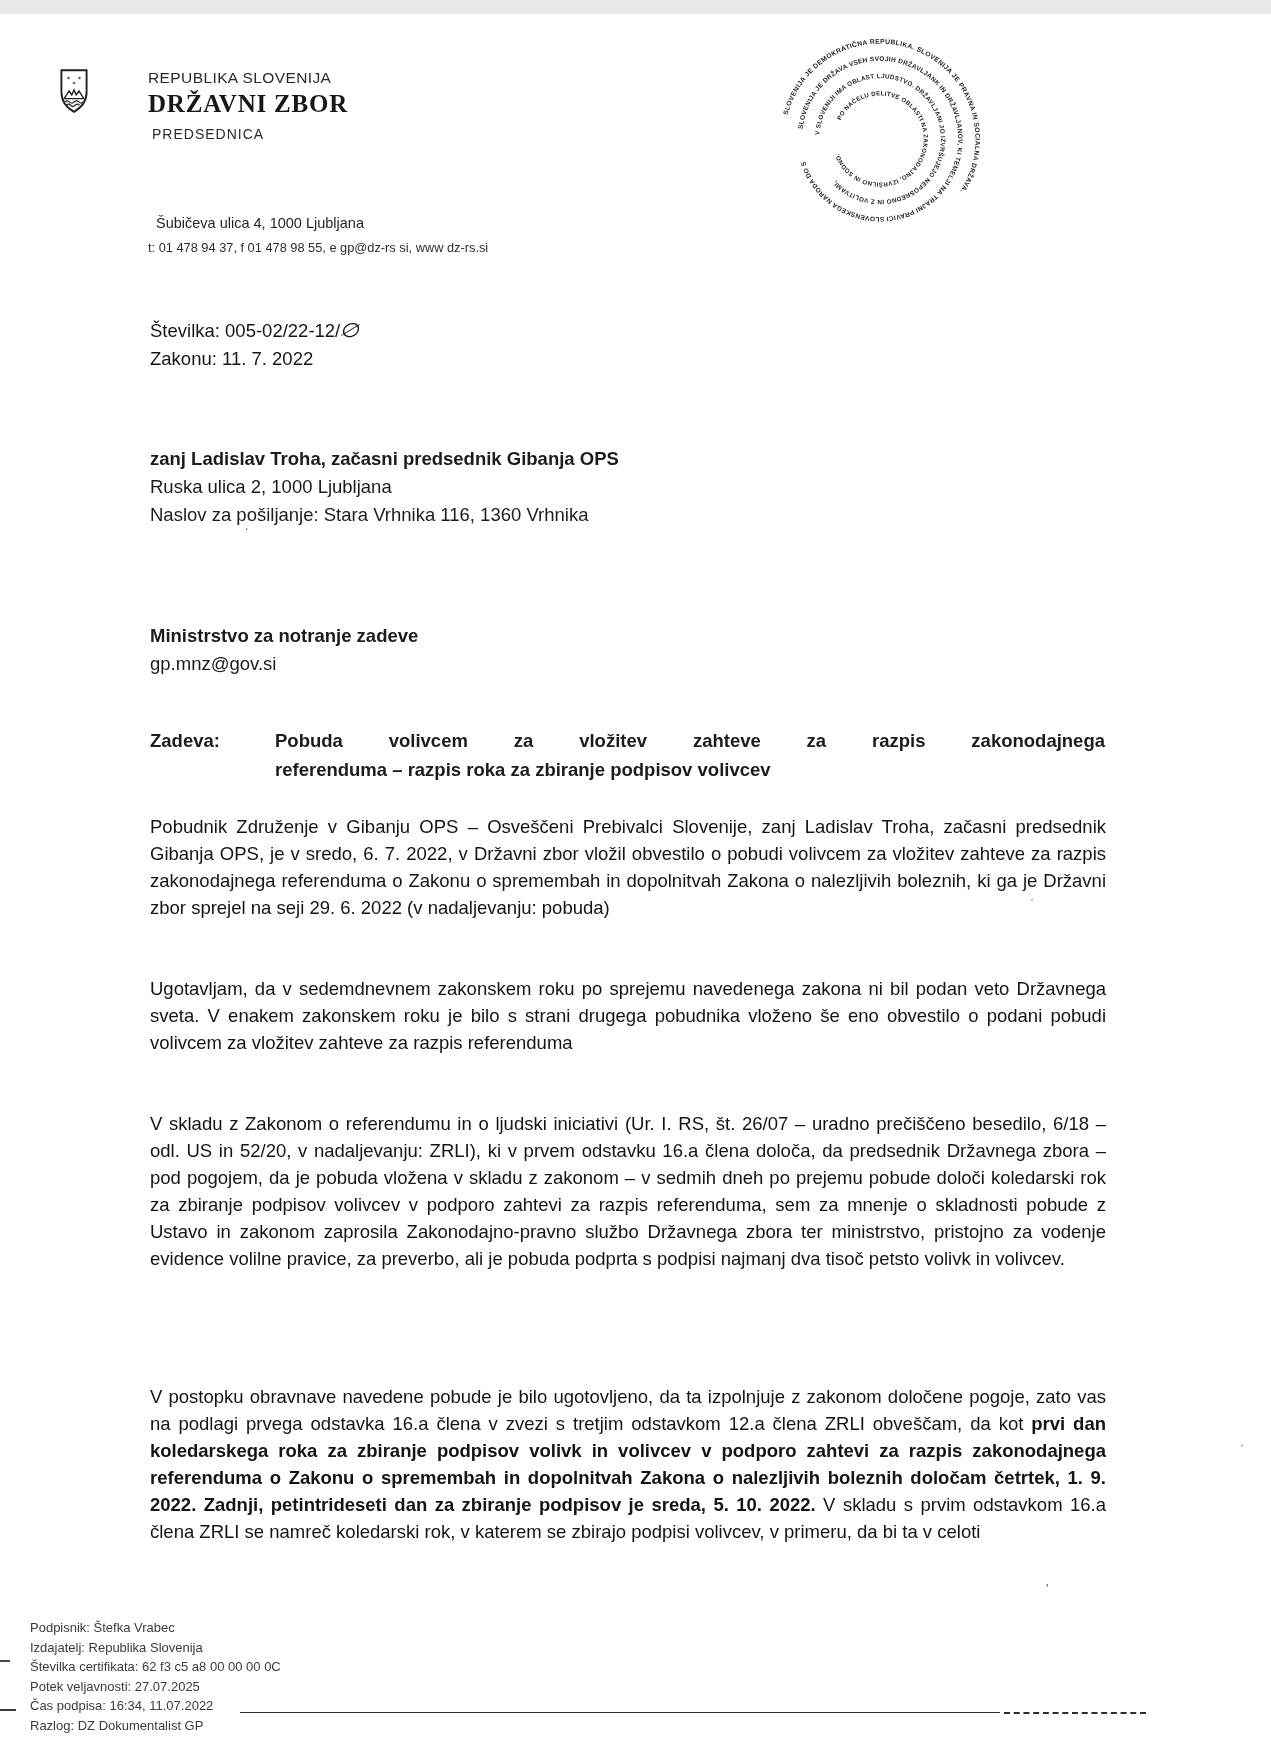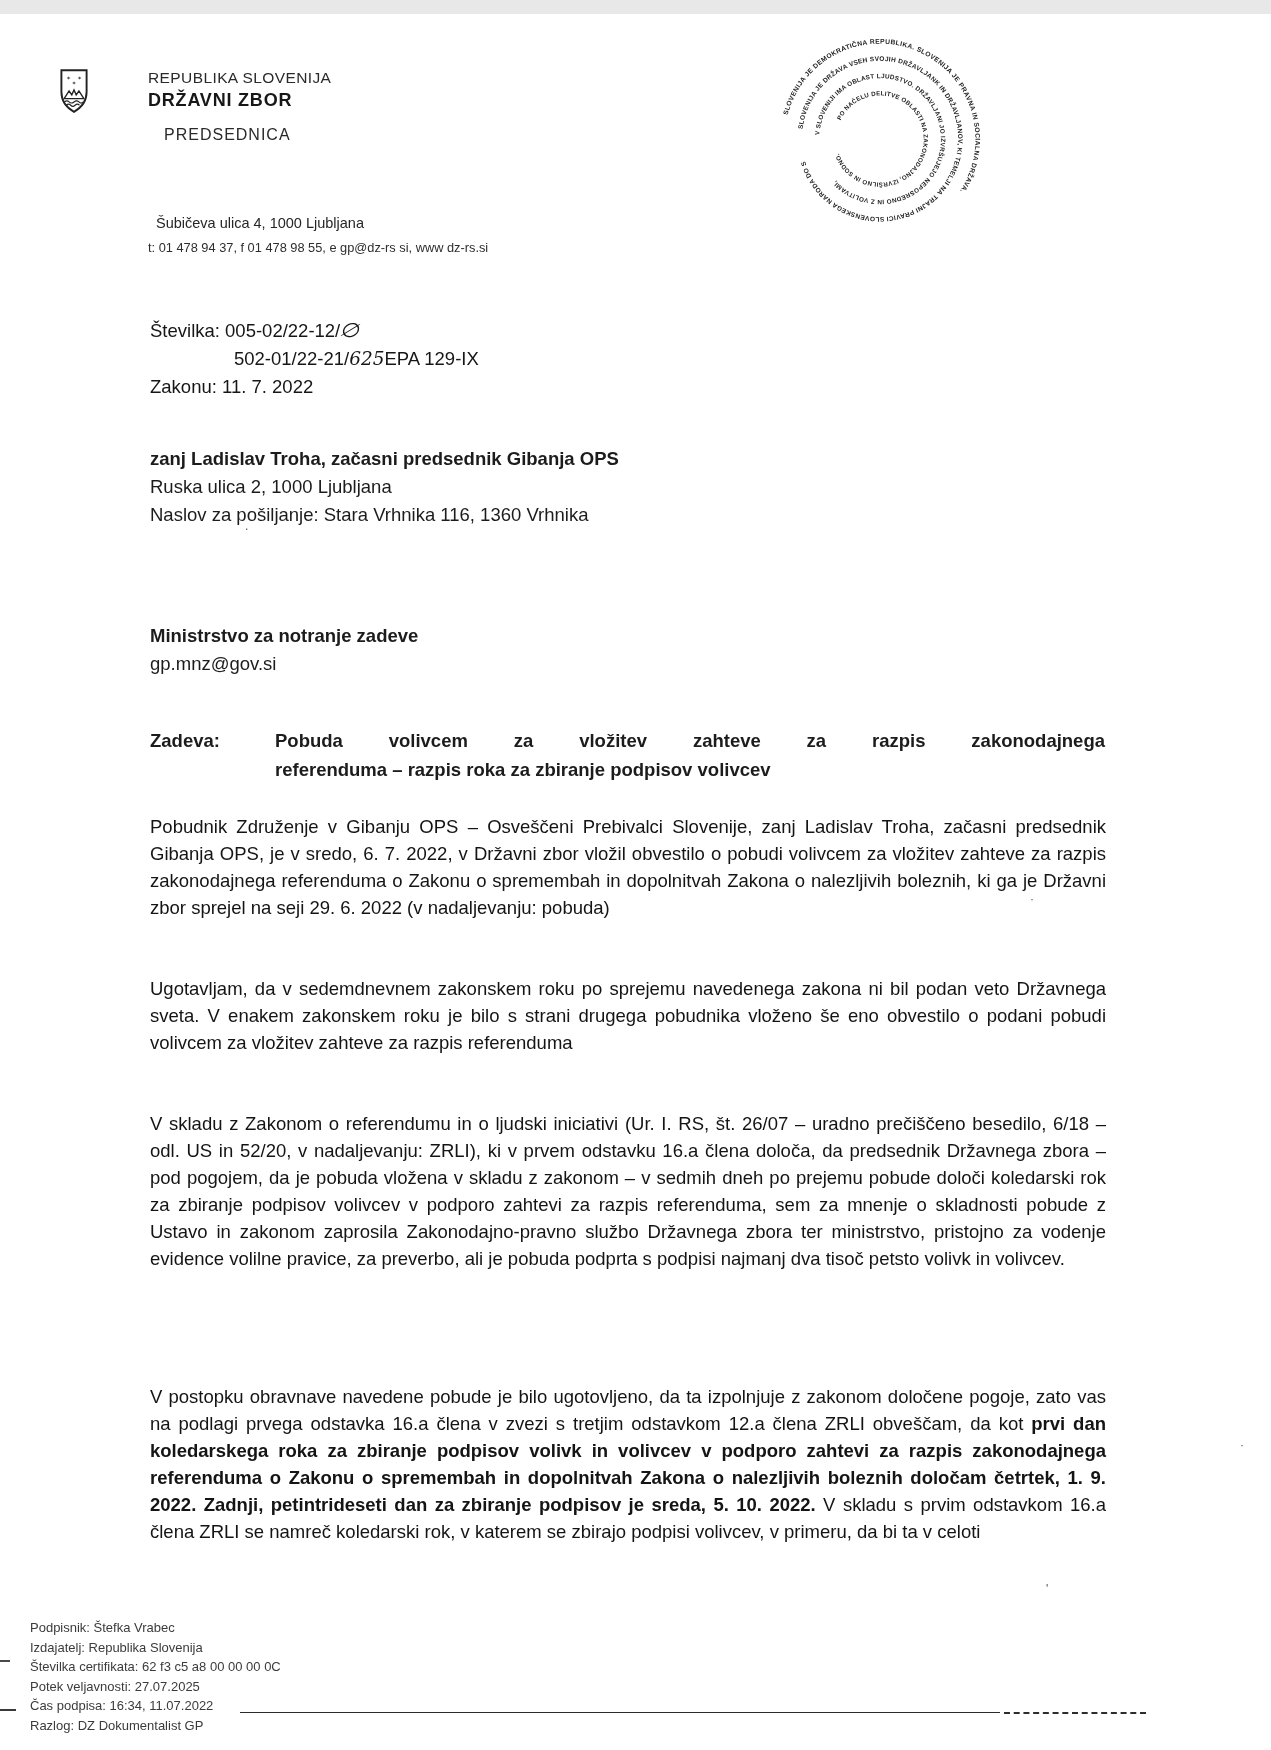--- a/index.html
+++ b/index.html
@@ -5,22 +5,22 @@
   html,body { margin:0; padding:0; background:#e8e8e8; }
   .page {
     position:relative; width:1271px; height:1750px; background:#ffffff;
     font-family:"Liberation Sans", sans-serif; color:#1c1c1c; overflow:hidden;
     margin:14px auto;
   }
   .abs { position:absolute; }
 
   
   .org-line1 { left:148px; top:55px;  font-size:15.5px; letter-spacing:.4px; color:#2a2a2a; }
-  .org-line2 { left:148px; top:76px;  font-size:18px; font-weight:bold; letter-spacing:.8px; color:#171717; }
-  .org-line3 { left:164px; top:112px; font-size:16px; letter-spacing:1px; color:#2a2a2a; }
+  .org-line2 { left:148px; top:76px;  font-size:25px; font-weight:bold; letter-spacing:.8px; color:#171717;font-family:Liberation Serif, serif; }
+  .org-line3 { left:152px; top:112px; font-size:14px; letter-spacing:1px; color:#2a2a2a; }
   .hdr-address { left:156px; top:201px; font-size:14.5px; color:#262626; }
   .hdr-contact { left:148px; top:226px; font-size:12.8px; color:#2e2e2e; }
 
   .coa { left:57px; top:54px; width:34px; height:46px; }
 
   .seal { left:768px; top:16px; width:224px; height:218px; transform:rotate(-18deg); }
   .seal text { font-family:"Liberation Sans", sans-serif; font-weight:bold; fill:#1f1f1f; }
 
   
   .ref { left:150px; top:302px; font-size:18.5px; line-height:28px; color:#161616; }
@@ -92,23 +92,20 @@
     <text font-size="7.2" letter-spacing="0.3"><textPath href="#ringB" startOffset="7%">SLOVENIJA JE DRŽAVA VSEH SVOJIH DRŽAVLJANK IN DRŽAVLJANOV, KI TEMELJI NA TRAJNI PRAVICI SLOVENSKEGA NARODA DO SAMOODLOČBE.</textPath></text>
     <text font-size="7.0" letter-spacing="0.3"><textPath href="#ringC" startOffset="6%">V SLOVENIJI IMA OBLAST LJUDSTVO. DRŽAVLJANI JO IZVRŠUJEJO NEPOSREDNO IN Z VOLITVAMI,</textPath></text>
     <text font-size="6.8" letter-spacing="0.3"><textPath href="#ringD" startOffset="12%">PO NAČELU DELITVE OBLASTI NA ZAKONODAJNO, IZVRŠILNO IN SODNO.</textPath></text>
   </svg>
 
   <div class="abs ref">
     <div>
       <span>Številka:</span>
       <span>005-02/22-12/</span><span class="hand hand-zero">∅</span>
     </div>
-    <div class="indent">
-      <span>502-01/22-21/</span><span class="hand">625</span><span>EPA 129-IX</span>
-    </div>
     <div>
       <span>Zakonu:</span>
       <span>11. 7. 2022</span>
     </div>
   </div>
 
   <div class="abs recipient">
     <div class="b">zanj Ladislav Troha, začasni predsednik Gibanja OPS</div>
     <div>Ruska ulica 2, 1000 Ljubljana</div>
     <div>Naslov za pošiljanje: Stara Vrhnika 116, 1360 Vrhnika</div>

